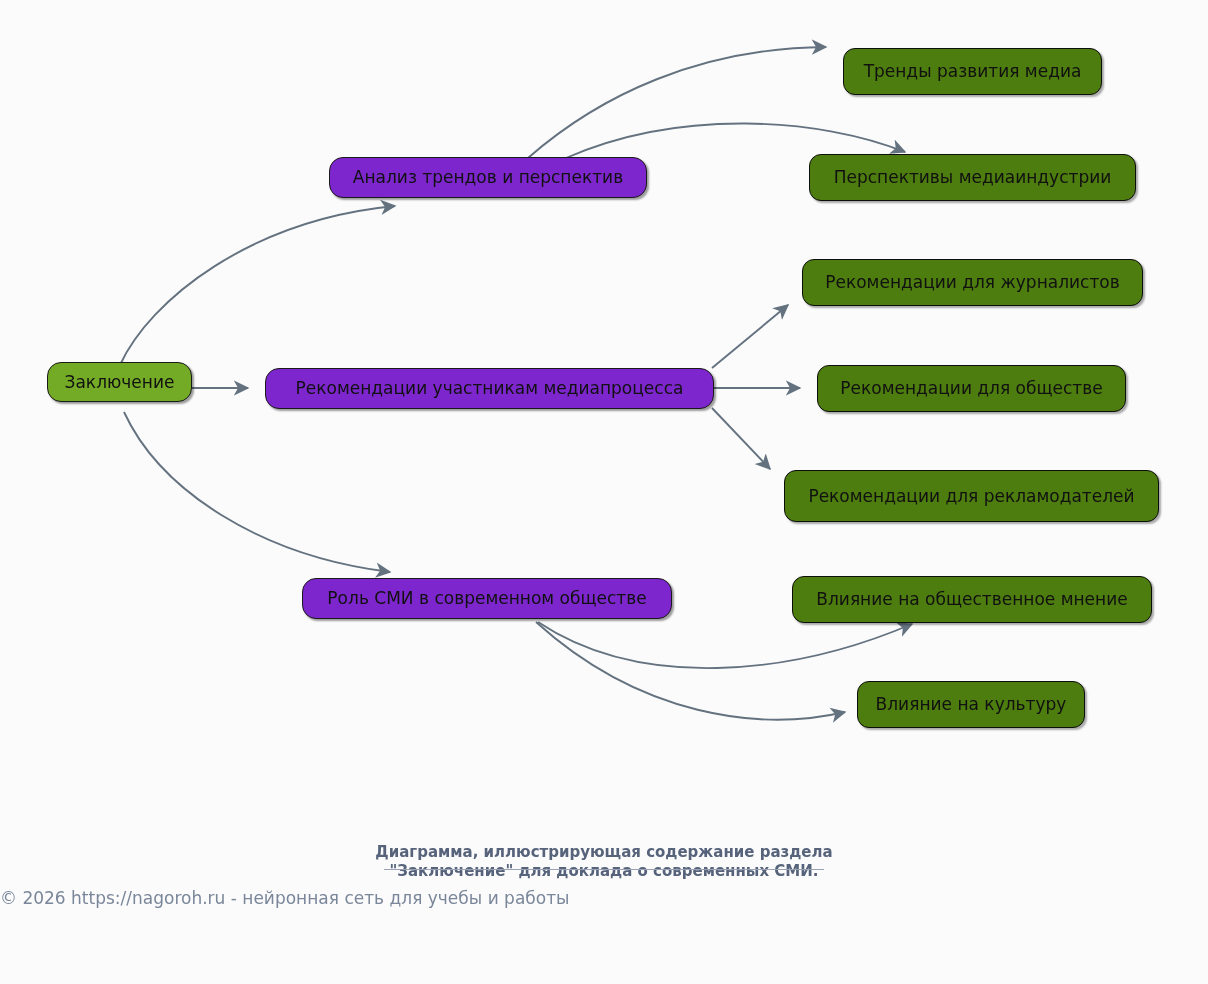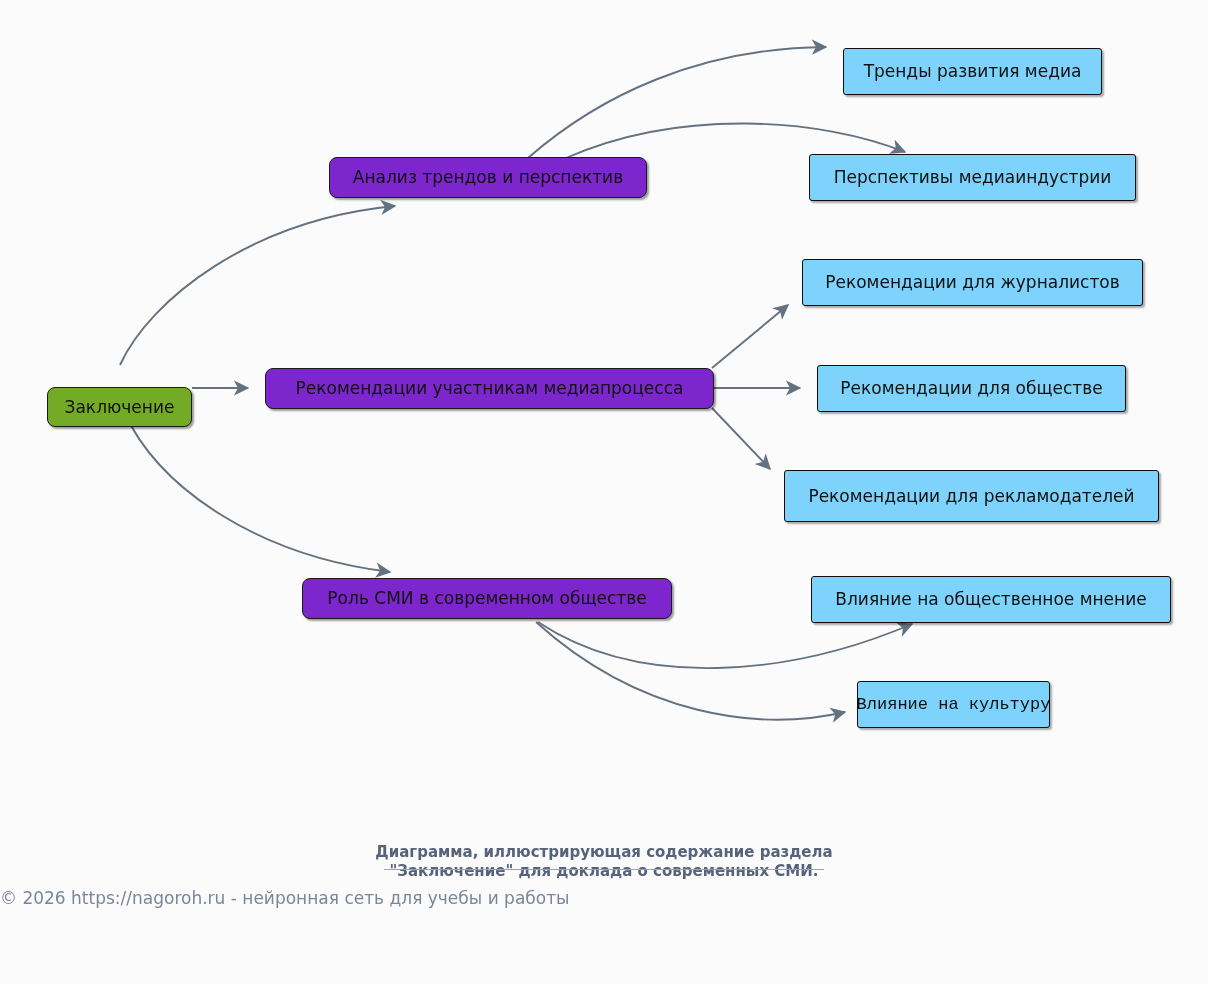--- a/index.html
+++ b/index.html
@@ -22,41 +22,41 @@
     height: 984px;
     pointer-events: none;
   }
   .node {
     position: absolute;
     box-sizing: border-box;
     display: flex;
     align-items: center;
     justify-content: center;
     white-space: nowrap;
-    border-radius: 8px;
+    border-radius: 14px;
     font-size: 17px;
     line-height: 1;
     color: #111111;
     z-index: 3;
   }
   .node-root {
     background: #74ab26;
     border: 1.6px solid #1a1a1a;
     box-shadow: 2px 2px 2px rgba(0,0,0,0.38);
   }
   .node-branch {
     background: #7d26cd;
     border: 1.6px solid #1a1a1a;
     box-shadow: 2px 2px 2px rgba(0,0,0,0.38);
   }
   .node-leaf {
-    background: #7dd3fc;
+    background: #4d7c0f;
     border: 1.7px solid #0d0d0d;
     box-shadow: 2px 2px 2px rgba(0,0,0,0.33);
-    border-radius: 3px;
+    border-radius: 12px;
   }
   .caption {
     position: absolute;
     left: 0;
     width: 1208px;
     text-align: center;
     color: #56637a;
     font-weight: bold;
     font-size: 15px;
     line-height: 19px;
@@ -107,21 +107,21 @@
 
       <path d="M 712 368 L 788 305"></path>
       <path d="M 714 388 L 800 388"></path>
       <path d="M 712 408 L 770 469"></path>
 
       <path d="M 538 622 C 640 690 790 676 912 624"></path>
       <path d="M 536 622 C 640 716 760 732 845 712"></path>
     </g>
   </svg>
 
-  <div class="node node-root" style="left:47px; top:387px; width:145px; height:40px;">
+  <div class="node node-root" style="left:47px; top:362px; width:145px; height:40px;">
     <span>Заключение</span>
   </div>
 
   <div class="node node-branch" style="left:329px; top:157px; width:318px; height:41px;">
     <span>Анализ трендов и перспектив</span>
   </div>
 
   <div class="node node-branch" style="left:265px; top:368px; width:449px; height:41px;">
     <span>Рекомендации участникам медиапроцесса</span>
   </div>
@@ -143,25 +143,25 @@
   </div>
 
   <div class="node node-leaf" style="left:817px; top:365px; width:309px; height:47px;">
     <span>Рекомендации для обществе</span>
   </div>
 
   <div class="node node-leaf" style="left:784px; top:470px; width:375px; height:52px;">
     <span>Рекомендации для рекламодателей</span>
   </div>
 
-  <div class="node node-leaf" style="left:792px; top:576px; width:360px; height:47px;margin-left:19px;">
+  <div class="node node-leaf" style="left:792px; top:576px; width:360px; height:47px;">
     <span>Влияние на общественное мнение</span>
   </div>
 
-  <div class="node node-leaf" style="left:857px; top:681px; width:193px; height:47px;font-family:Liberation Mono, monospace;">
+  <div class="node node-leaf" style="left:857px; top:681px; width:228px; height:47px;">
     <span>Влияние на культуру</span>
   </div>
 
   <div class="caption" style="top:814px;">
     <span class="caption-line">Диаграмма, иллюстрирующая содержание раздела</span>
     <span class="caption-line">"Заключение" для доклада о современных СМИ.</span>
   </div>
 
   <div class="divider"></div>
 

